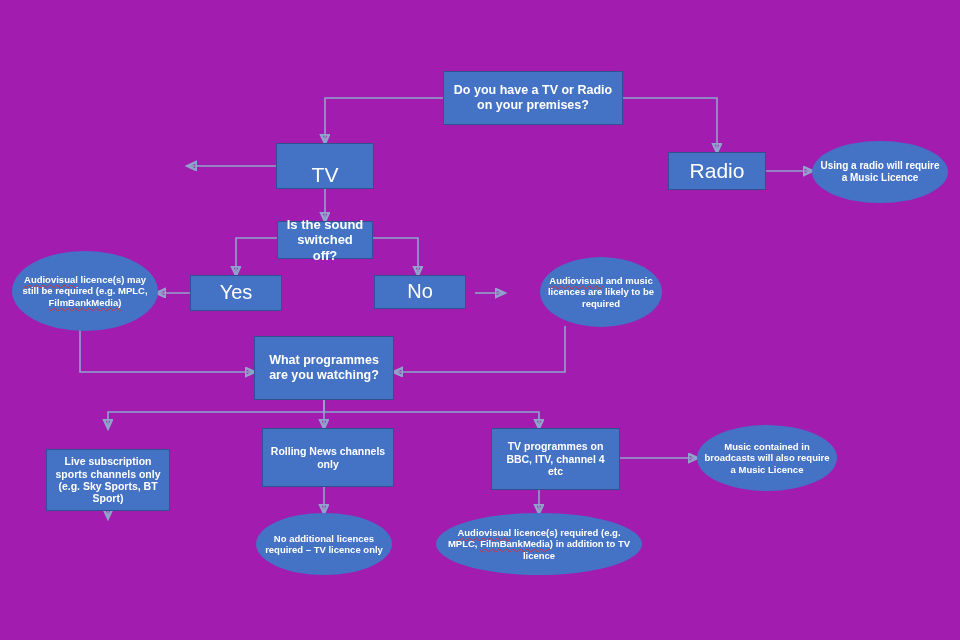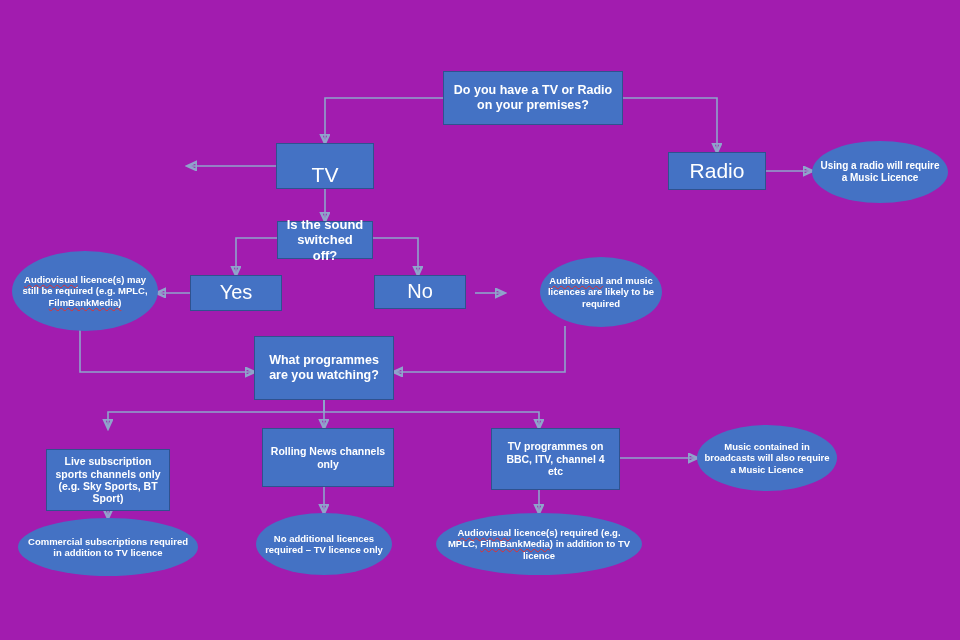--- a/index.html
+++ b/index.html
@@ -160,23 +160,20 @@
   </div>
 
   <div class="node rect" style="left:475px; top:428px; width:129px; height:62px; font-size:10.5px; font-weight:bold;margin-left:16px;">
     <span class="txt">TV programmes on BBC, ITV, channel 4 etc</span>
   </div>
 
   <div class="node ellipse" style="left:697px; top:425px; width:140px; height:66px; font-size:9.5px; font-weight:bold;">
     <span class="txt">Music contained in broadcasts will also require a Music Licence</span>
   </div>
 
-  <div class="node ellipse" style="left:18px; top:518px; width:180px; height:58px; font-size:9.5px; font-weight:bold;">
-    <span class="txt">Commercial subscriptions required in addition to TV licence</span>
-  </div>
 
   <div class="node ellipse" style="left:256px; top:513px; width:136px; height:62px; font-size:9.5px; font-weight:bold;">
     <span class="txt">No additional licences required – TV licence only</span>
   </div>
 
   <div class="node ellipse" style="left:436px; top:513px; width:206px; height:62px; font-size:9.5px; font-weight:bold;">
     <span class="txt">
       <span class="sp">Audiovisual</span><span> licence(s) required (e.g. MPLC, </span><span class="sp">FilmBankMedia</span><span>) in addition to TV licence</span>
     </span>
   </div>

